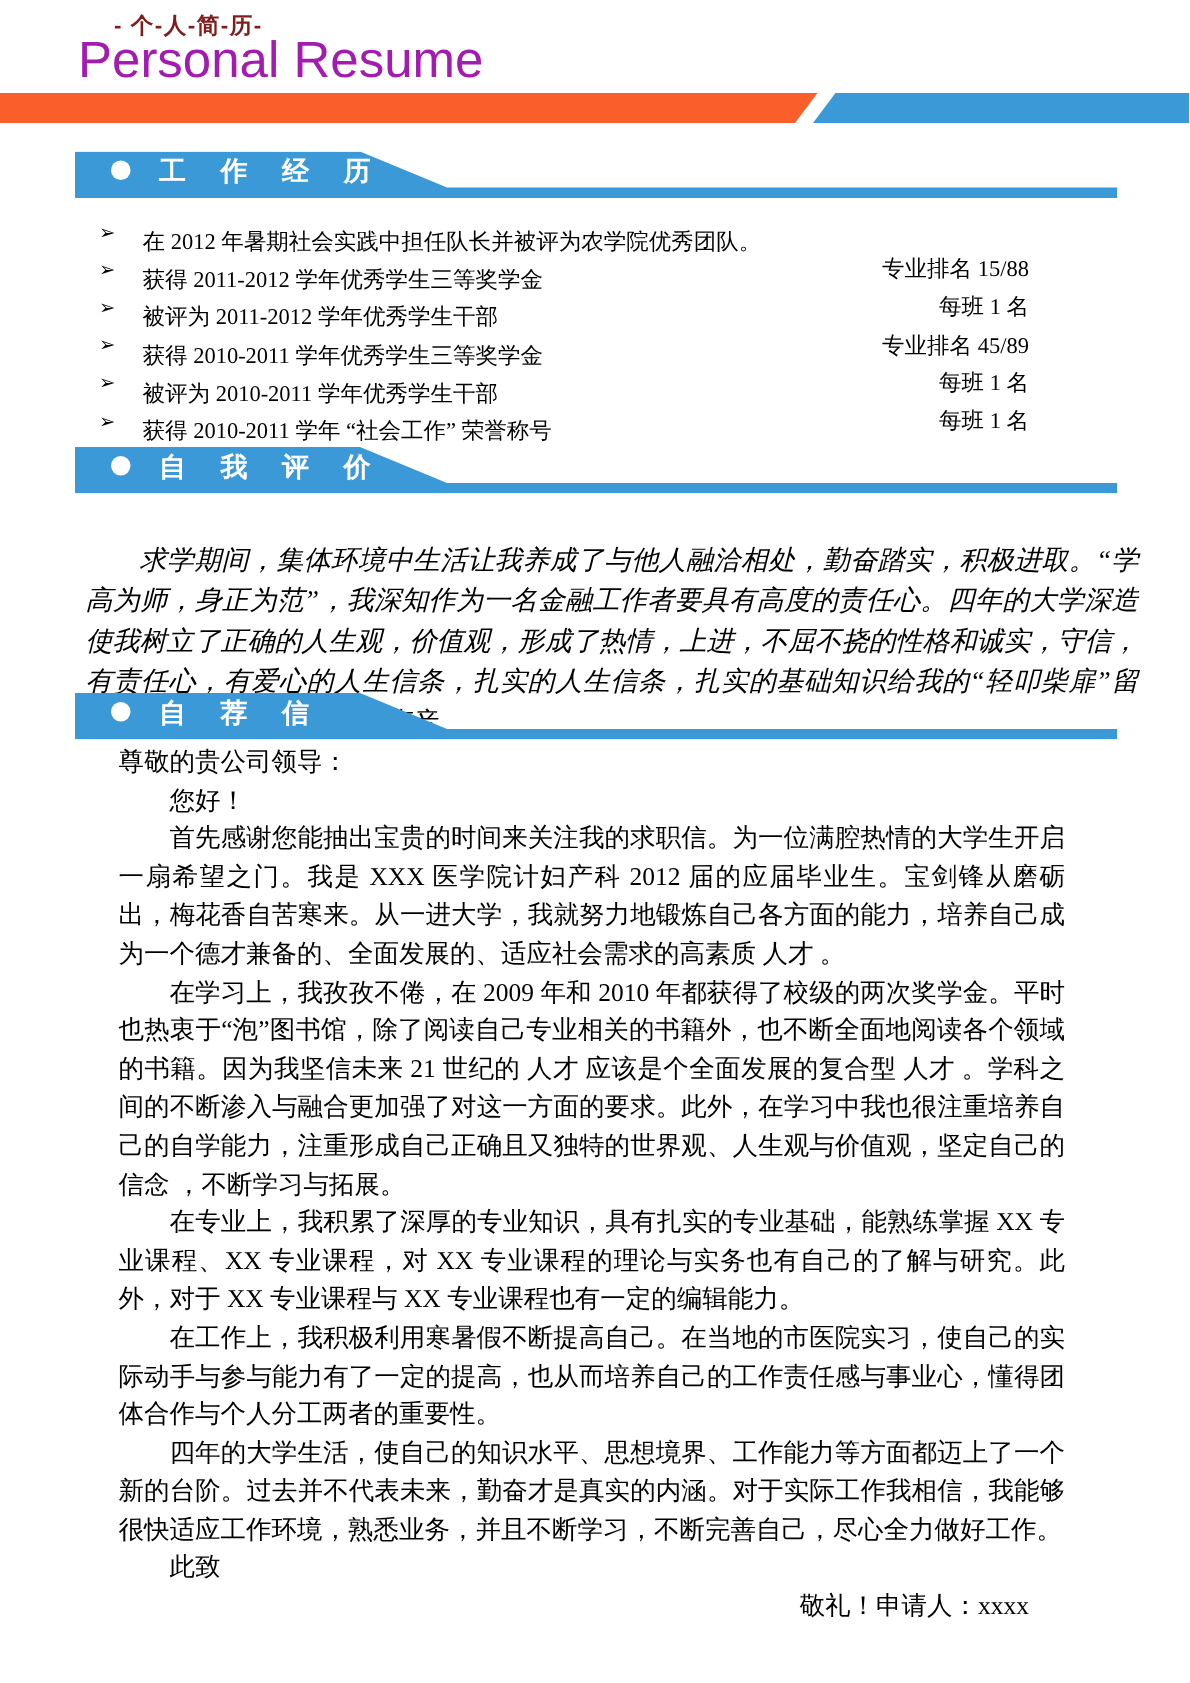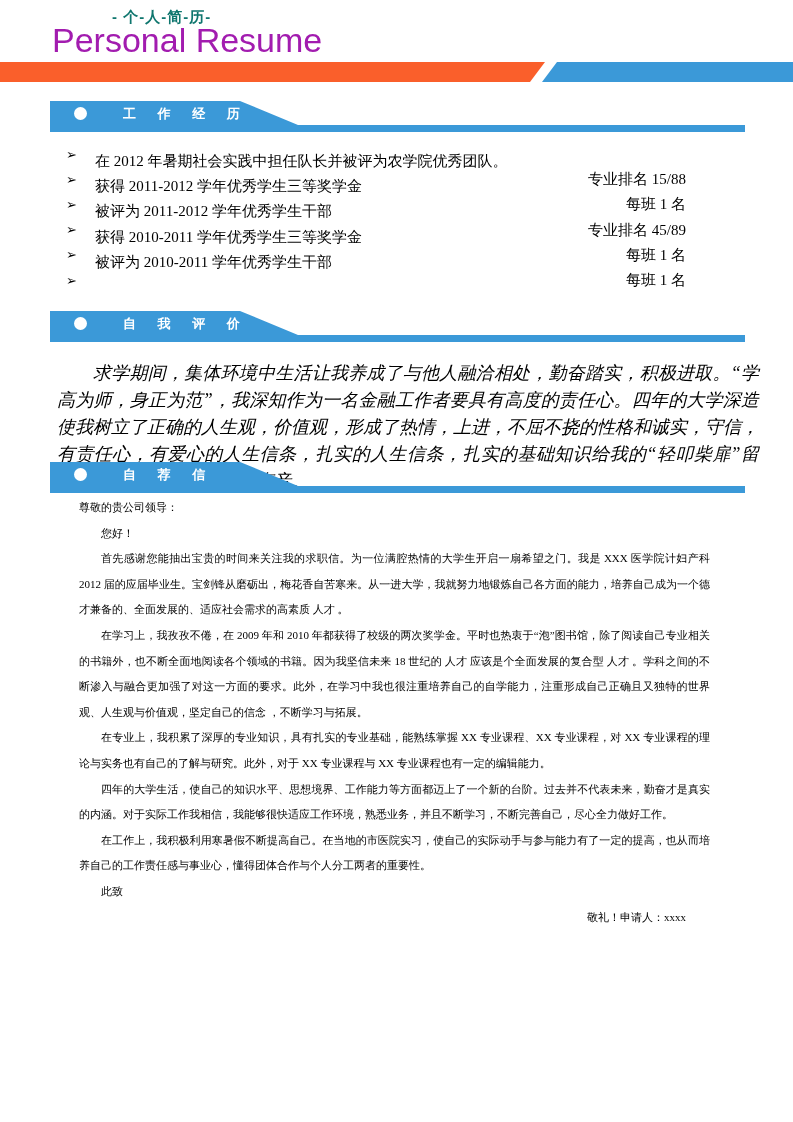--- a/index.html
+++ b/index.html
@@ -8,21 +8,21 @@
     width:793px;height:1122px;
     background:#ffffff;
     overflow:hidden;
     font-family:"Liberation Serif","DejaVu Serif",serif;
     color:#000;
   }
   
   .hdr-sub{
     position:absolute;left:76px;top:8px;
     font-family:"Liberation Sans","DejaVu Sans",sans-serif;
-    font-size:15px;font-weight:bold;color:#0f766e;letter-spacing:1px;margin-left:36px;
+    font-size:15px;font-weight:bold;color:#7f1d1d;letter-spacing:1px;
   }
   .hdr-title{
     position:absolute;left:52px;top:22px;
     font-family:"Liberation Sans","DejaVu Sans",sans-serif;
     font-size:34px;color:#a21caf;line-height:36px;
   }
   .bar-orange{
     position:absolute;left:0;top:62px;width:545px;height:20px;
     background:#fa5f2b;
     clip-path:polygon(0 0,100% 0,calc(100% - 15px) 100%,0 100%);
@@ -39,39 +39,39 @@
     background:#3b99d8;
     clip-path:polygon(0 0,190px 0,248px 24px,695px 24px,695px 31px,0 31px);
   }
   .sec-content{
     position:absolute;left:24px;top:0;height:25px;
     display:flex;align-items:center;color:#fff;
   }
   .sec-dot{width:13px;height:13px;border-radius:50%;background:#fff;margin-right:19px;}
   .sec-label{
     font-family:"Liberation Sans","DejaVu Sans",sans-serif;
-    font-size:13px;font-weight:bold;letter-spacing:9px;white-space:nowrap;margin-left:17px;
+    font-size:18px;font-weight:bold;letter-spacing:9px;white-space:nowrap;
   }
-  .sec1{top:101px;} .sec2{top:311px;} .sec3{top:462px;}
+  .sec1{top:101px;} .sec2{top:298px;} .sec3{top:462px;}
   
   .work-list{position:absolute;left:66px;top:142px;width:620px;}
   .work-row{display:flex;align-items:center;height:25.2px;font-size:15px;}
   .work-bullet{width:29px;font-size:13px;flex:0 0 29px;}
   .work-text{white-space:nowrap;margin-top:14px;}
   .work-note{margin-left:auto;white-space:nowrap;}
   
   .eval-para{
     position:absolute;left:45px;top:348px;width:702px;
     font-size:18px;line-height:27px;
     text-indent:2em;text-align:justify;margin:12px;font-style:italic;
   }
   
   .letter{
     position:absolute;left:79px;top:495px;width:631px;
-    font-size:11px;line-height:25.6px;
+    font-size:17px;line-height:25.6px;
   }
   .letter p{margin:0;text-align:justify;}
   .letter .salutation{text-indent:0;}
   .letter .indent{text-indent:2em;}
   .sig-row{display:flex;justify-content:flex-end;}
   .sig-row .sig{padding-right:24px;}
 </style>
 </head>
 <body>
 
@@ -111,20 +111,21 @@
       <span class="work-text">获得 2010-2011 学年优秀学生三等奖学金</span>
       <span class="work-note">专业排名 45/89</span>
     </div>
     <div class="work-row">
       <span class="work-bullet">➢</span>
       <span class="work-text">被评为 2010-2011 学年优秀学生干部</span>
       <span class="work-note">每班 1 名</span>
     </div>
     <div class="work-row">
       <span class="work-bullet">➢</span>
+      <span class="work-text">获得 2010-2011 学年 “社会工作” 荣誉称号</span>
       <span class="work-note">每班 1 名</span>
     </div>
   </div>
 
   <div class="sec sec2">
     <div class="sec-shape"></div>
     <div class="sec-content">
       <span class="sec-dot"></span>
       <span class="sec-label">自 我 评 价</span>
     </div>
@@ -137,24 +138,24 @@
     <div class="sec-content">
       <span class="sec-dot"></span>
       <span class="sec-label">自 荐 信</span>
     </div>
   </div>
 
   <div class="letter">
     <p class="salutation">尊敬的贵公司领导：</p>
     <p class="indent">您好！</p>
     <p class="indent">首先感谢您能抽出宝贵的时间来关注我的求职信。为一位满腔热情的大学生开启一扇希望之门。我是 XXX 医学院计妇产科 2012 届的应届毕业生。宝剑锋从磨砺出，梅花香自苦寒来。从一进大学，我就努力地锻炼自己各方面的能力，培养自己成为一个德才兼备的、全面发展的、适应社会需求的高素质 人才 。</p>
-    <p class="indent">在学习上，我孜孜不倦，在 2009 年和 2010 年都获得了校级的两次奖学金。平时也热衷于“泡”图书馆，除了阅读自己专业相关的书籍外，也不断全面地阅读各个领域的书籍。因为我坚信未来 18 世纪的 人才 应该是个全面发展的复合型 人才 。学科之间的不断渗入与融合更加强了对这一方面的要求。此外，在学习中我也很注重培养自己的自学能力，注重形成自己正确且又独特的世界观、人生观与价值观，坚定自己的信念 ，不断学习与拓展。</p>
+    <p class="indent">在学习上，我孜孜不倦，在 2009 年和 2010 年都获得了校级的两次奖学金。平时也热衷于“泡”图书馆，除了阅读自己专业相关的书籍外，也不断全面地阅读各个领域的书籍。因为我坚信未来 21 世纪的 人才 应该是个全面发展的复合型 人才 。学科之间的不断渗入与融合更加强了对这一方面的要求。此外，在学习中我也很注重培养自己的自学能力，注重形成自己正确且又独特的世界观、人生观与价值观，坚定自己的信念 ，不断学习与拓展。</p>
     <p class="indent">在专业上，我积累了深厚的专业知识，具有扎实的专业基础，能熟练掌握 XX 专业课程、XX 专业课程，对 XX 专业课程的理论与实务也有自己的了解与研究。此外，对于 XX 专业课程与 XX 专业课程也有一定的编辑能力。</p>
+    <p class="indent">在工作上，我积极利用寒暑假不断提高自己。在当地的市医院实习，使自己的实际动手与参与能力有了一定的提高，也从而培养自己的工作责任感与事业心，懂得团体合作与个人分工两者的重要性。</p>
     <p class="indent">四年的大学生活，使自己的知识水平、思想境界、工作能力等方面都迈上了一个新的台阶。过去并不代表未来，勤奋才是真实的内涵。对于实际工作我相信，我能够很快适应工作环境，熟悉业务，并且不断学习，不断完善自己，尽心全力做好工作。</p>
-    <p class="indent">在工作上，我积极利用寒暑假不断提高自己。在当地的市医院实习，使自己的实际动手与参与能力有了一定的提高，也从而培养自己的工作责任感与事业心，懂得团体合作与个人分工两者的重要性。</p>
     <p class="indent">此致</p>
     <div class="sig-row">
       <span>敬礼！</span>
       <span class="sig">申请人：xxxx</span>
     </div>
   </div>
 
 </div>
 
 </body></html>

